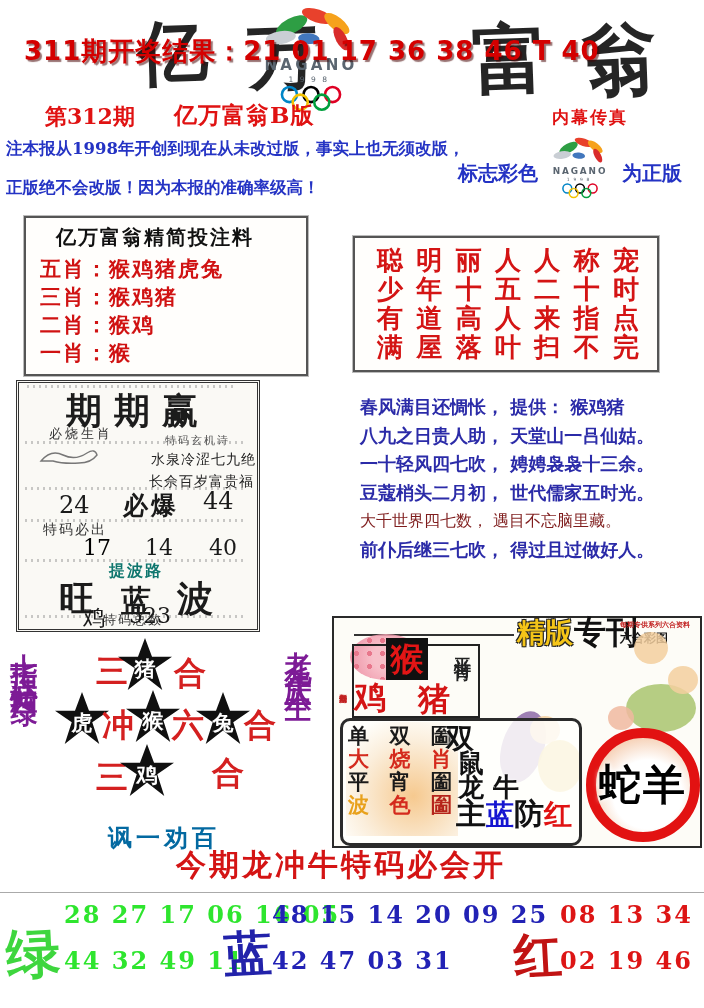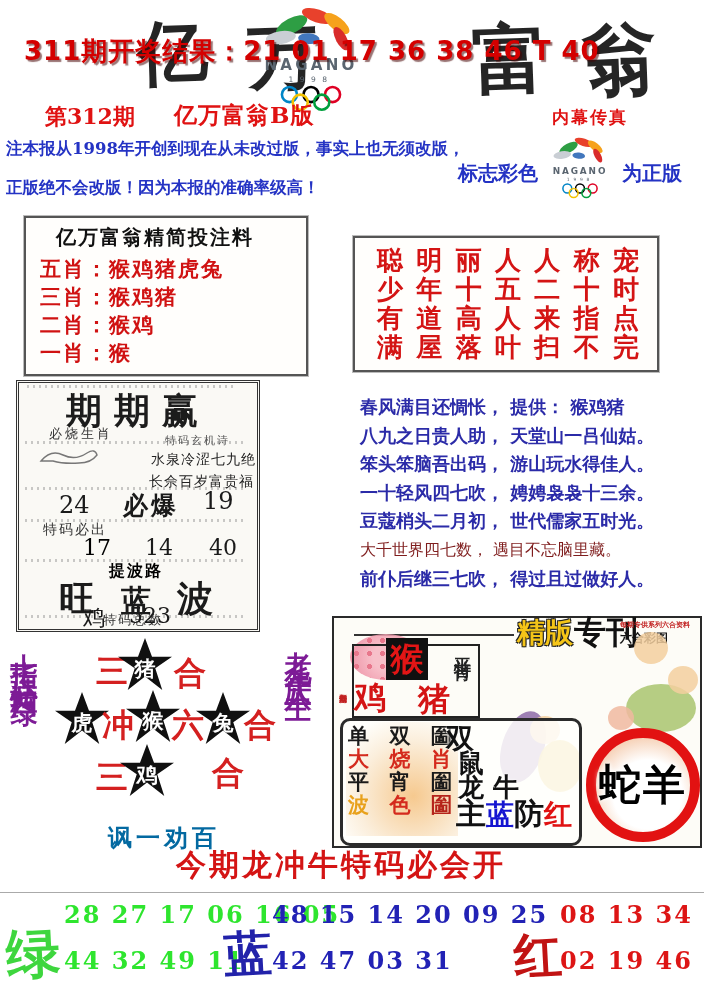--- a/index.html
+++ b/index.html
@@ -147,43 +147,42 @@
   <div class="abs" style="left:30px;top:42px;font-size:13px;color:#333;letter-spacing:3px;">必烧生肖</div>
   <svg class="abs" style="left:18px;top:64px;" width="62" height="22">
     <path d="M4 14 q10 -12 22 -6 q12 6 24 -2 q8 -5 10 2 q-6 8 -18 8 q-16 1 -26 -2 z" fill="none" stroke="#777" stroke-width="1.4"></path>
   </svg>
   <div class="abs" style="left:146px;top:50px;font-size:11px;color:#555;letter-spacing:2px;">特码玄机诗</div>
   <div class="abs" style="left:132px;top:68px;font-size:14px;color:#222;letter-spacing:1px;">水泉冷涩七九绝</div>
   <div class="abs" style="left:130px;top:90px;font-size:14px;color:#222;letter-spacing:1px;">长佘百岁富贵福</div>
   <div class="abs noise" style="left:6px;top:104px;width:222px;"></div>
   <div class="abs" style="left:40px;top:108px;font-size:24px;color:#1a1a1a;text-align:right;">24</div>
   <div class="abs" style="left:104px;top:106px;font-size:25px;font-weight:900;color:#1a1a1a;letter-spacing:3px;">必爆</div>
-  <div class="abs" style="left:184px;top:104px;font-size:24px;color:#1a1a1a;">19</div>
+  <div class="abs" style="left:184px;top:104px;font-size:24px;color:#1a1a1a;">44</div>
   <div class="abs noise" style="left:6px;top:136px;width:222px;"></div>
   <div class="abs" style="left:24px;top:138px;font-size:14px;color:#333;letter-spacing:2px;">特码必出</div>
   <div class="abs" style="left:64px;top:152px;font-size:22px;color:#000000;">17</div>
   <div class="abs" style="left:126px;top:152px;font-size:22px;color:#1a1a1a;">14</div>
   <div class="abs" style="left:190px;top:152px;font-size:22px;color:#1a1a1a;">40</div>
   <div class="abs noise" style="left:6px;top:176px;width:222px;"></div>
-  <div class="abs" style="left:90px;top:178px;font-size:16px;font-weight:bold;color:#000000;letter-spacing:2px;">提波路</div>
+  <div class="abs" style="left:90px;top:178px;font-size:16px;font-weight:bold;color:#0f766e;letter-spacing:2px;">提波路</div>
   <div class="abs" style="left:40px;top:192px;font-size:36px;font-weight:900;color:#1b1b1b;">旺</div>
   <div class="abs" style="left:102px;top:198px;font-size:30px;font-weight:bold;color:#1b1b1b;">蓝</div>
   <div class="abs" style="left:158px;top:192px;font-size:36px;font-weight:900;color:#1b1b1b;">波</div>
   <div class="abs noise" style="left:6px;top:232px;width:222px;"></div>
   <div class="abs" style="left:86px;top:206px;"></div>
   <div class="abs" style="left:84px;top:228px;font-size:13px;color:#333;letter-spacing:2px;">特码总数</div>
   <div class="abs" style="left:72px;top:218px;width:0;"></div>
   <div class="abs" style="left:64px;top:220px;font-size:22px;color:#1a1a1a;">鸡</div>
   <div class="abs" style="left:110px;top:220px;font-size:22px;color:#1a1a1a;">523</div>
 </div>
 
 <div class="abs" style="left:360px;top:393px;">
   <div style="font-size:18px;font-weight:bold;color:#2b2ba8;line-height:28.6px;font-family:'DejaVu Serif',serif;white-space:nowrap;">春风满目还惆怅， 提供： 猴鸡猪</div>
   <div style="font-size:18px;font-weight:bold;color:#2b2ba8;line-height:28.6px;font-family:'DejaVu Serif',serif;white-space:nowrap;">八九之日贵人助， 天堂山一吕仙姑。</div>
-  <div style="font-size:18px;font-weight:bold;color:#2b2ba8;line-height:28.6px;font-family:'DejaVu Serif',serif;white-space:nowrap;">笨头笨脑吾出码， 游山玩水得佳人。</div>
   <div style="font-size:18px;font-weight:bold;color:#2b2ba8;line-height:28.6px;font-family:'DejaVu Serif',serif;white-space:nowrap;">一十轻风四七吹， 娉娉袅袅十三余。</div>
   <div style="font-size:18px;font-weight:bold;color:#2b2ba8;line-height:28.6px;font-family:'DejaVu Serif',serif;white-space:nowrap;">豆蔻梢头二月初， 世代儒家五时光。</div>
   <div style="font-size:16px;font-weight:normal;color:#7f1d1d;line-height:28.6px;font-family:'DejaVu Serif',serif;white-space:nowrap;">大千世界四七数， 遇目不忘脑里藏。</div>
   <div style="font-size:18px;font-weight:bold;color:#2b2ba8;line-height:28.6px;font-family:'DejaVu Serif',serif;white-space:nowrap;">前仆后继三七吹， 得过且过做好人。</div>
 </div>
 
 <div class="abs purple-vert" style="left:6px;top:632px;height:200px;">十指连心转四绿</div>
 <div class="abs purple-vert" style="left:280px;top:630px;height:205px;">老儿年庆八十三</div>
 
 <div class="abs star-red" style="left:96px;top:650px;">三</div>

